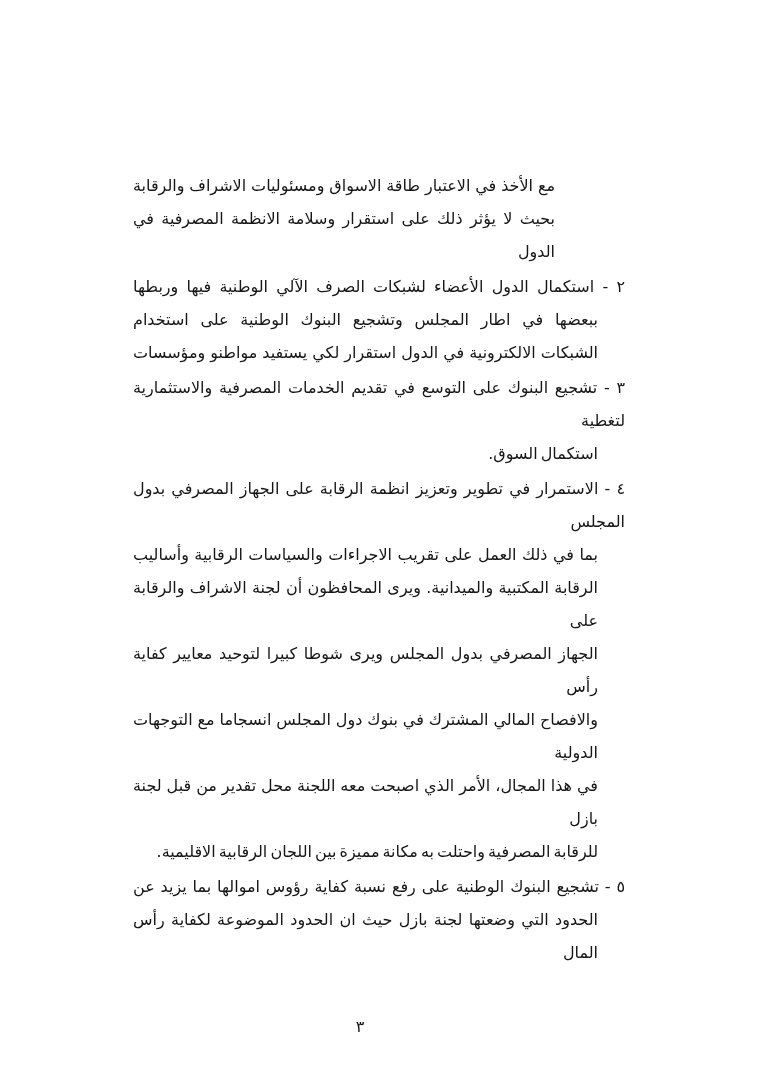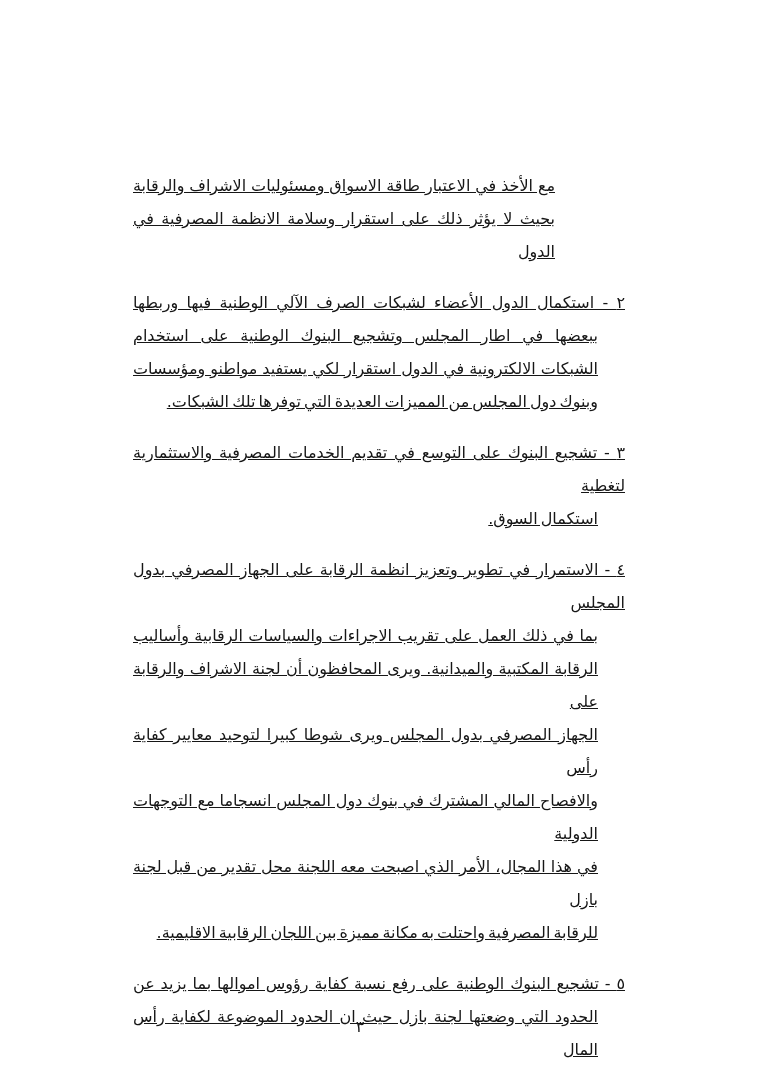--- a/index.html
+++ b/index.html
@@ -21,32 +21,32 @@
     position: absolute;
     top: 169px;
     right: 133px;
     width: 492px;
     direction: rtl;
     font-size: 16px;
     line-height: 33px;
     word-spacing: -2px;
   }
   .sec { display: block; }
-  .sec + .sec { margin-top: 18px; text-decoration: underline; }
+  .sec + .sec { margin-top: 2px; }
   .ln {
     text-align: justify;
     text-align-last: justify;
     white-space: normal;
   }
   
   .wrap { padding-right: 27px; }
   
   .fin { text-align-last: right; }
   
-  .p1 { padding-right: 70px; text-decoration: underline; }
+  .p1 { padding-right: 70px; }
   .p1.fin { padding-right: 95px; }
   .page-number {
     position: absolute;
     top: 1012px;
     left: 133px;
     width: 454px;
     text-align: center;
     font-size: 16px;
     line-height: 30px;
     direction: rtl;
@@ -61,21 +61,20 @@
 
     <section class="sec">
       <div class="ln p1">مع الأخذ في  الاعتبار طاقة الاسواق ومسئوليات الاشراف والرقابة</div>
       <div class="ln p1">بحيث لا يؤثر ذلك على استقرار وسلامة الانظمة المصرفية في الدول</div>
     </section>
 
     <section class="sec">
       <div class="ln">٢ - استكمال الدول الأعضاء لشبكات الصرف الآلي الوطنية فيها وربطها</div>
       <div class="ln wrap">ببعضها في اطار المجلس وتشجيع البنوك الوطنية على استخدام</div>
       <div class="ln wrap">الشبكات الالكترونية في الدول استقرار لكي يستفيد مواطنو ومؤسسات</div>
-      <div class="ln wrap fin">وبنوك دول المجلس من المميزات العديدة التي توفرها تلك الشبكات.</div>
     </section>
 
     <section class="sec">
       <div class="ln">٣ - تشجيع البنوك على التوسع في تقديم الخدمات المصرفية والاستثمارية لتغطية</div>
       <div class="ln wrap fin">استكمال السوق.</div>
     </section>
 
     <section class="sec">
       <div class="ln">٤ - الاستمرار في تطوير وتعزيز انظمة الرقابة على الجهاز المصرفي بدول المجلس</div>
       <div class="ln wrap">بما في ذلك العمل على تقريب الاجراءات والسياسات الرقابية وأساليب</div>

